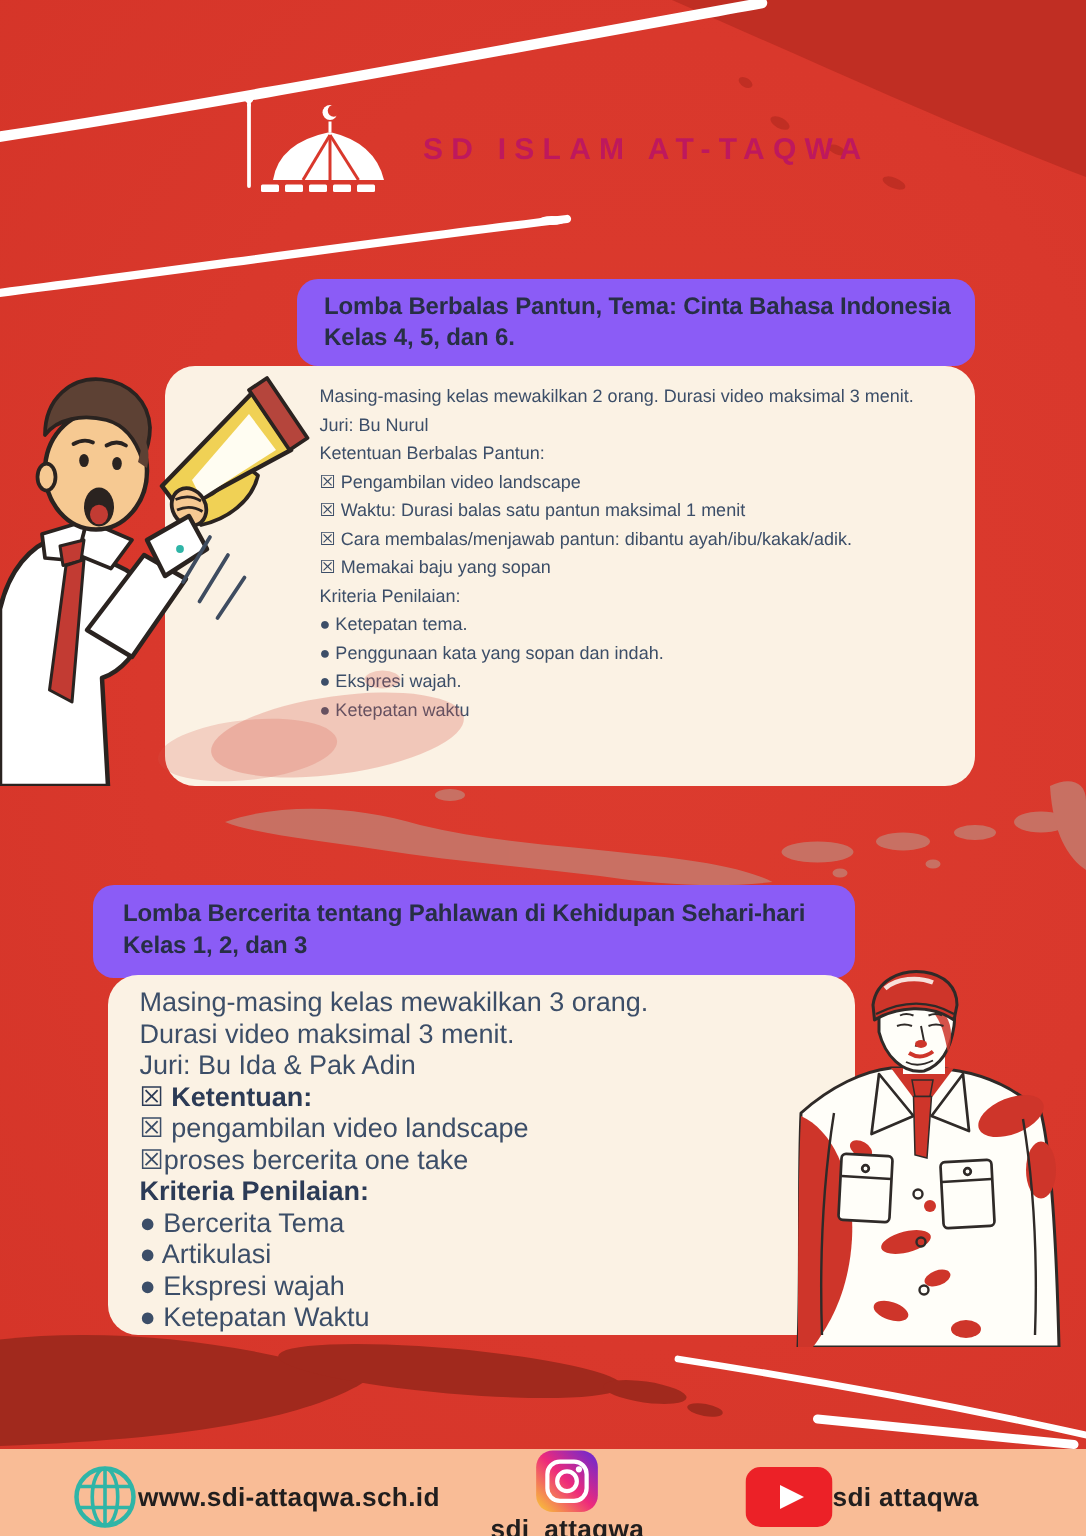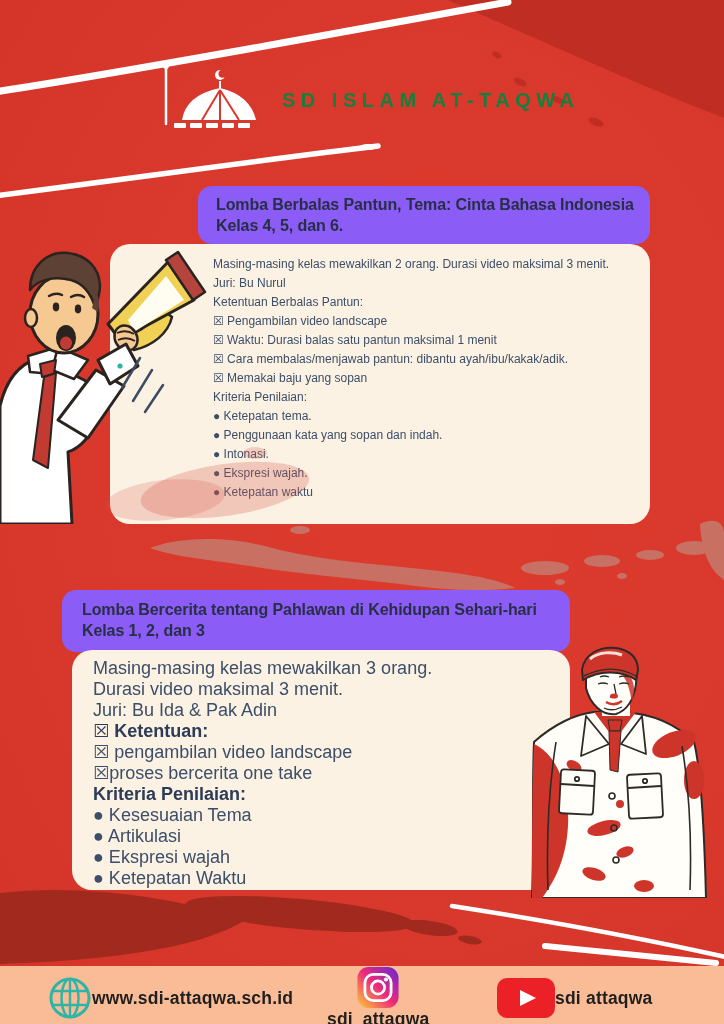--- a/index.html
+++ b/index.html
@@ -8,21 +8,21 @@
     background:radial-gradient(ellipse at 60% 45%, #DC3B2E 0%, #D9382C 55%, #D43428 100%);
     font-family:"Liberation Sans","DejaVu Sans",sans-serif;
   }
   .abs{position:absolute;}
   svg{display:block;}
   .decor{left:0;top:0;z-index:0;}
 
   
   .brand{z-index:2;}
   .brand-title{
-    left:282px;top:89px;color:#15803d;font-size:20px;font-weight:700;
+    left:282px;top:89px;color:#be185d;font-size:20px;font-weight:700;
     letter-spacing:5.5px;white-space:nowrap;z-index:2;
   }
 
   
   .card-header{
     background:#8b5cf6;border-radius:14px;box-sizing:border-box;z-index:1;
   }
   .card-title{
     color:#272F45;font-size:16px;font-weight:700;line-height:21px;
     white-space:nowrap;letter-spacing:-0.1px;
@@ -137,21 +137,20 @@
       <div class="line">☒ Cara membalas/menjawab pantun: dibantu ayah/ibu/kakak/adik.</div>
 
       <div class="line">☒ Memakai baju yang sopan</div>
 
       <div class="line">Kriteria Penilaian:</div>
 
       <div class="line">● Ketepatan tema.</div>
 
       <div class="line">● Penggunaan kata yang sopan dan indah.</div>
 
-      <div class="line">● Intonasi.</div>
 
       <div class="line">● Ekspresi wajah.</div>
 
       <div class="line">● Ketepatan waktu</div>
     </div>
 </div>
 
 <svg class="abs man-svg" width="330" height="286" viewBox="0 0 330 286">
 
   <ellipse cx="225" cy="252" rx="85" ry="26" fill="#D8584A" opacity="0.28" transform="rotate(-8 225 252)"></ellipse>
@@ -222,21 +221,21 @@
       <div class="line">Juri: Bu Ida &amp; Pak Adin</div>
 
       <div class="line bold">☒ Ketentuan:</div>
 
       <div class="line">☒ pengambilan video landscape</div>
 
       <div class="line">☒proses bercerita one take</div>
 
       <div class="line bold">Kriteria Penilaian:</div>
 
-      <div class="line">● Kesesuaian Tema</div>
+      <div class="line">● Bercerita Tema</div>
 
       <div class="line">● Artikulasi</div>
 
       <div class="line">● Ekspresi wajah</div>
 
       <div class="line">● Ketepatan Waktu</div>
     </div>
 </div>
 
 <svg class="abs soldier-svg" width="190" height="252" viewBox="0 0 190 252">

